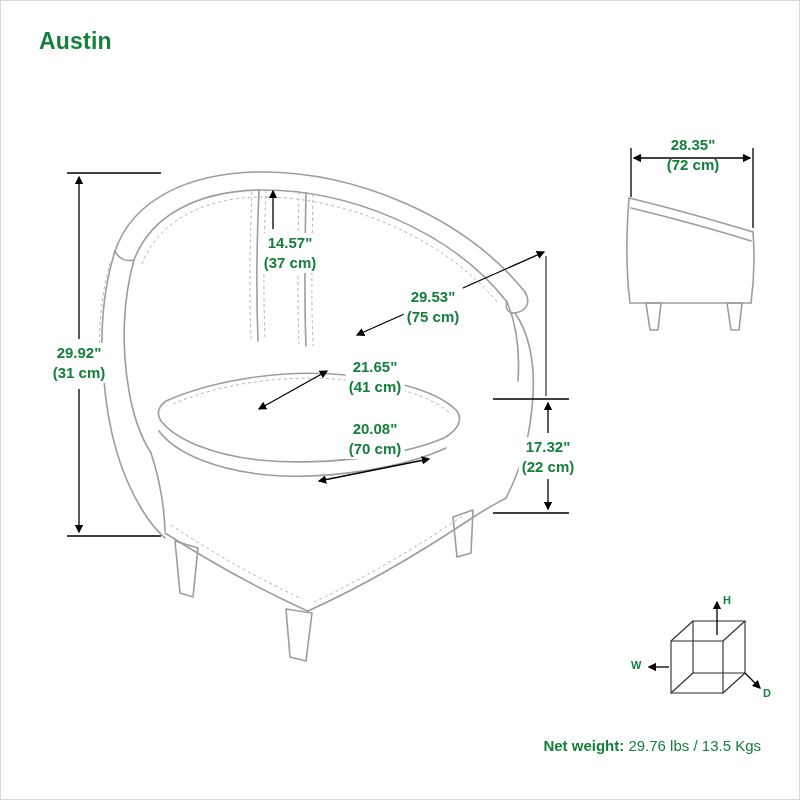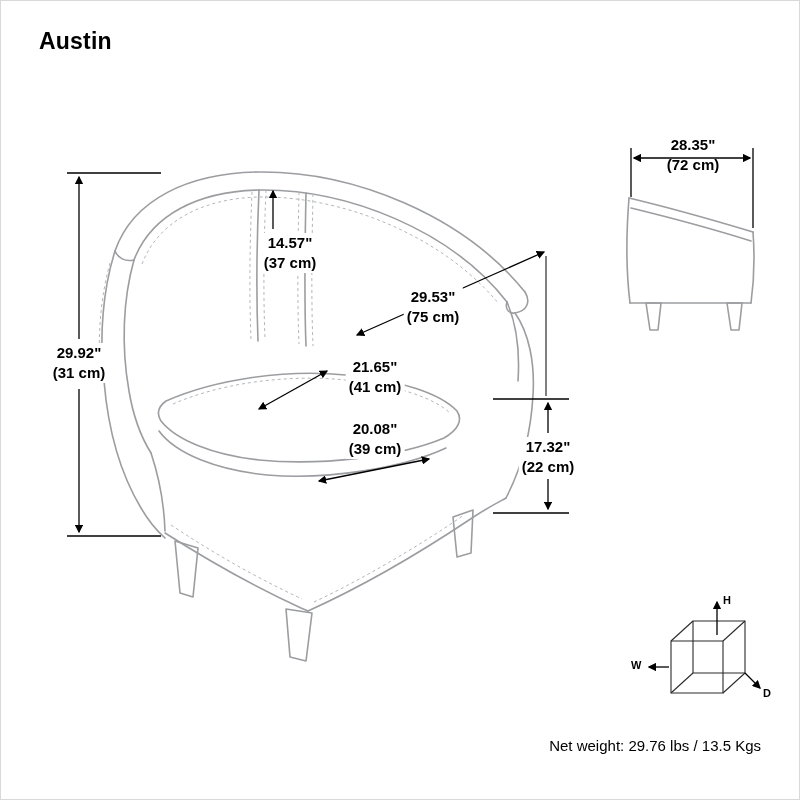--- a/index.html
+++ b/index.html
@@ -1,31 +1,31 @@
 <!DOCTYPE html>
 <html><head>
 <meta charset="utf-8">
 <style>
   html,body { margin:0; padding:0; background:#ffffff; }
   .page {
     position:relative; width:800px; height:800px; box-sizing:border-box;
     background:#ffffff; border:1px solid #d9d9d9; overflow:hidden;
-    font-family:"Liberation Sans", sans-serif; color:#000000;
+    font-family:"Liberation Sans", sans-serif; color:#15803d;
   }
   svg.art { position:absolute; left:0; top:0; }
   .title { position:absolute; left:38px; top:26px; font-size:23px; font-weight:bold; line-height:28px; letter-spacing:.2px; }
   .dim {
     position:absolute; transform:translateX(-50%); text-align:center;
     font-size:15px; font-weight:bold; line-height:20px; background:#ffffff;
     padding:0 3px; white-space:nowrap;
   }
   .dim.nobg { background:transparent; }
   .axis { position:absolute; font-size:11px; font-weight:bold; }
   .footer { position:absolute; right:38px; top:736px; font-size:15px; white-space:nowrap; }
-  .footer .lab { font-weight:normal; }
+  .footer .lab { font-weight:bold; }
 </style>
 </head>
 <body>
 
 <div class="page">
 
   <svg class="art" width="800" height="800" viewBox="0 0 800 800">
     <defs>
       <marker id="arr" viewBox="0 0 10 10" refX="8.5" refY="5" markerWidth="6.5" markerHeight="6.5" orient="auto-start-reverse">
         <path d="M0 0 L10 5 L0 10 Z" fill="#000000"></path>
@@ -135,21 +135,21 @@
     <div>(75 cm)</div>
   </div>
 
   <div class="dim" style="left:374px;top:356px">
     <div>21.65"</div>
     <div>(41 cm)</div>
   </div>
 
   <div class="dim" style="left:374px;top:418px">
     <div>20.08"</div>
-    <div>(39 cm)</div>
+    <div>(70 cm)</div>
   </div>
 
   <div class="dim" style="left:547px;top:436px">
     <div>17.32"</div>
     <div>(22 cm)</div>
   </div>
 
   <div class="dim nobg" style="left:692px;top:134px">
     <div>28.35"</div>
   </div>

